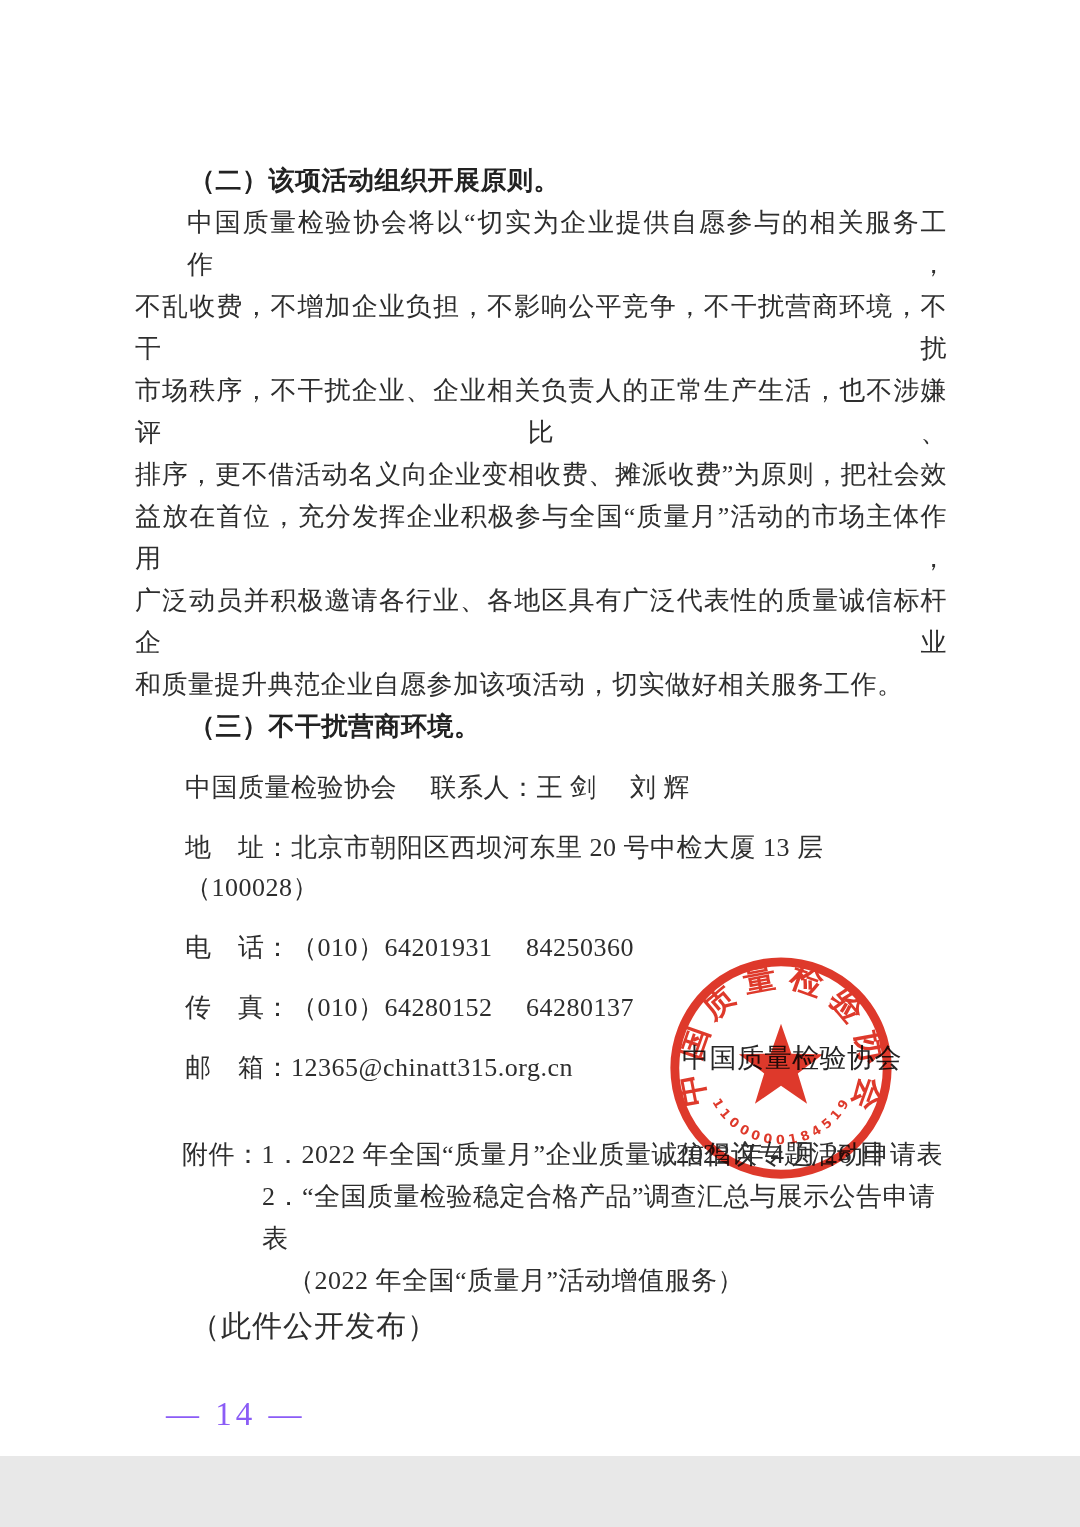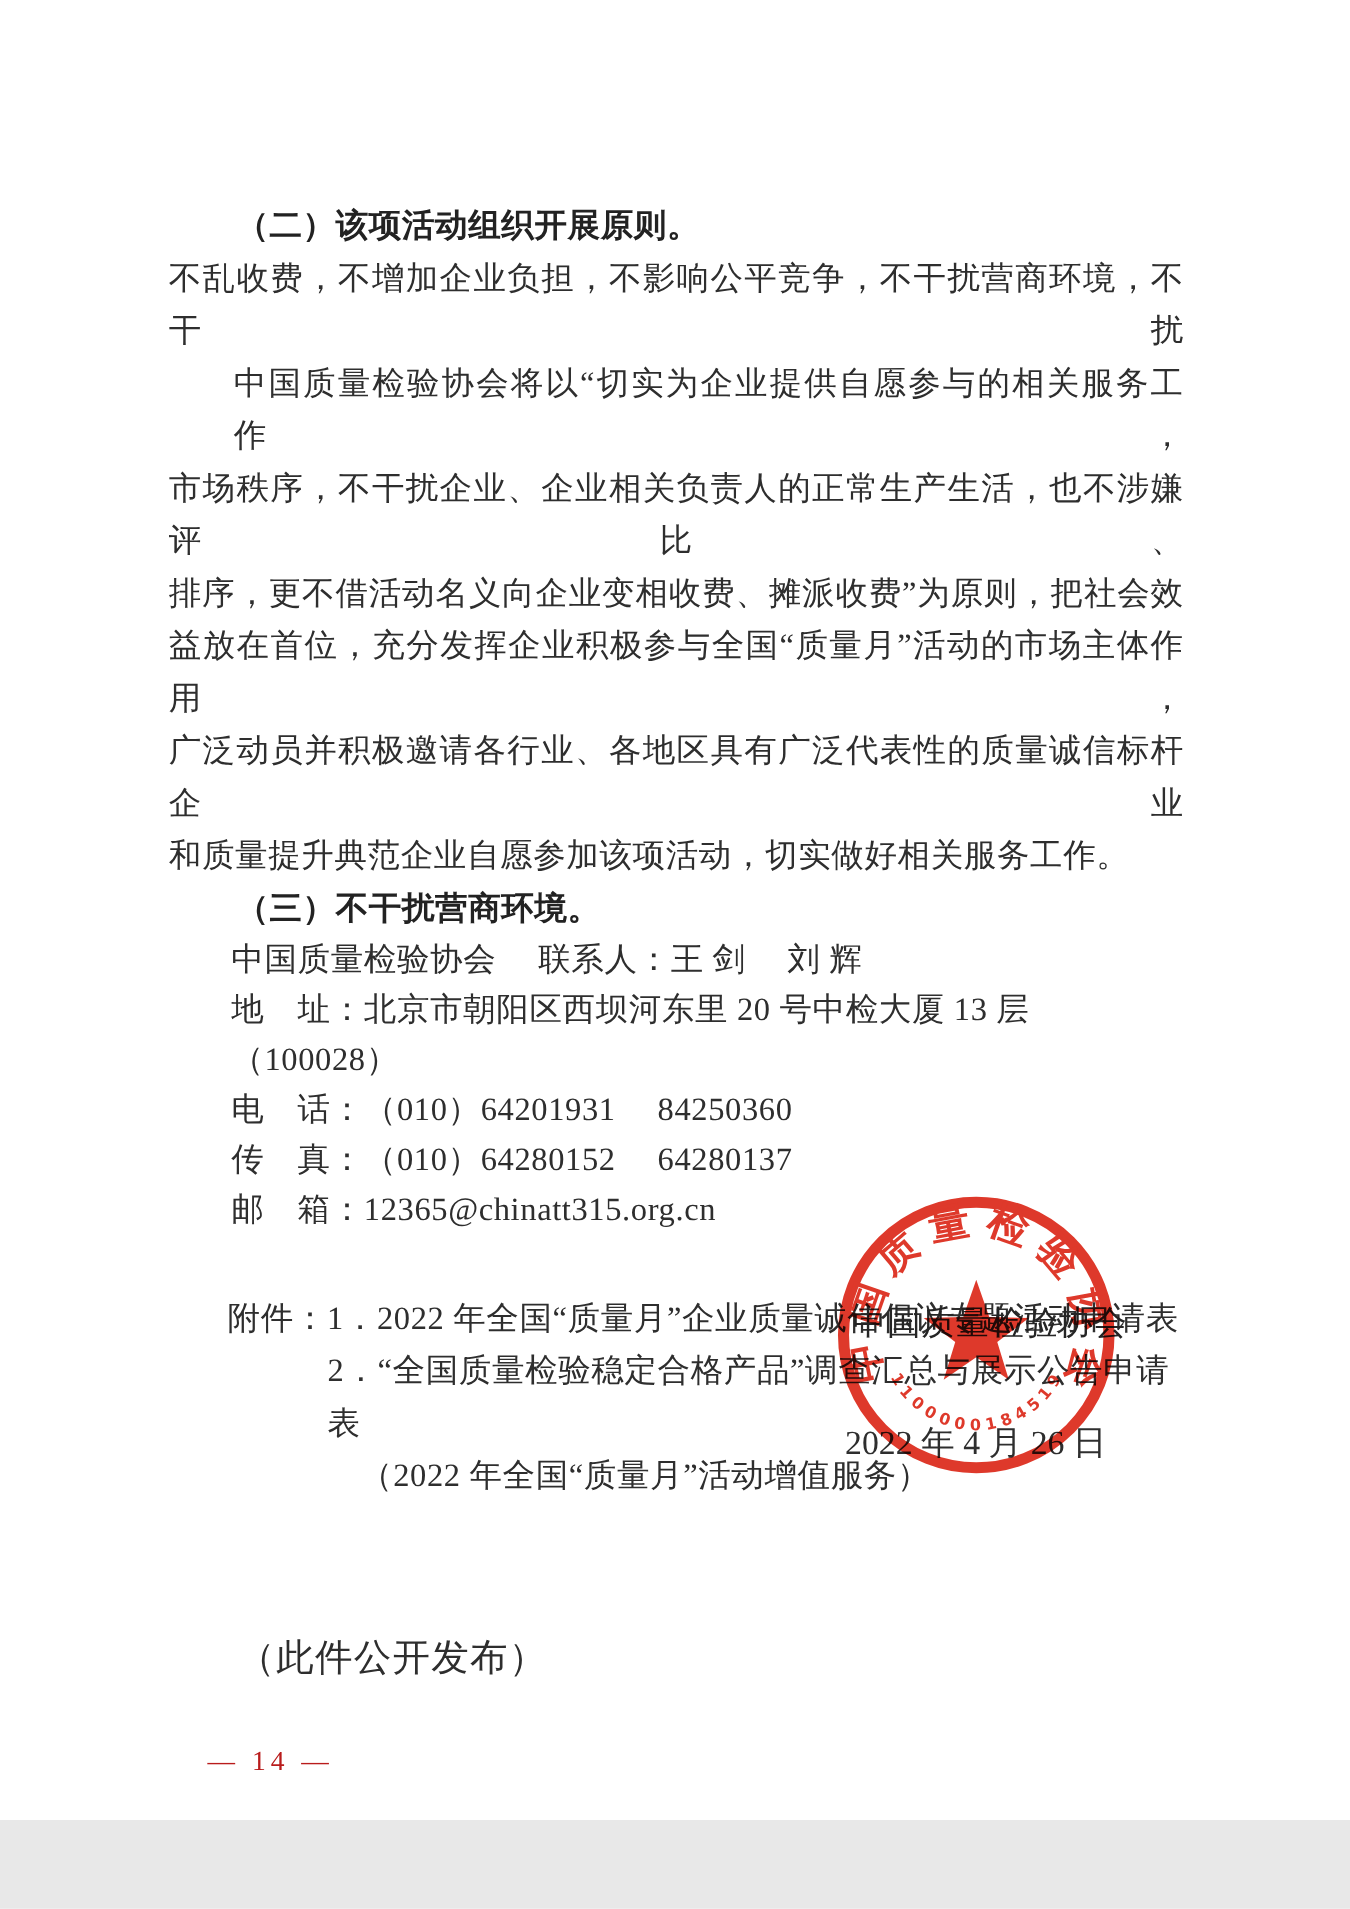--- a/index.html
+++ b/index.html
@@ -28,21 +28,21 @@
     padding-left: 54px;
     color: #222;
   }
   .pline {
     text-align: justify;
     text-align-last: justify;
   }
   .pline.first { padding-left: 52px; }
   .pline.last { text-align: center; text-align-last: left; }
   .contact-block { line-height: 40px; }
-  .contact-line { padding-left: 50px; }
+  .contact-line { padding-left: 50px; margin-top: 20px; }
   .attach-block { margin-top: 46px; line-height: 42px; }
   .attach-l1 { padding-left: 47px; }
   .attach-l2 { padding-left: 127px; }
   .attach-l3 { padding-left: 153px; }
   .signature-org {
     position: absolute;
     left: 682px;
     top: 1040px;
     font-size: 27px;
     color: #252525;
@@ -85,37 +85,37 @@
     left: 190px;
     top: 1306px;
     font-size: 30px;
     color: #2e2e2e;
     letter-spacing: 1px;
   }
   .page-number {
     position: absolute;
     left: 166px;
     top: 1396px;
-    font-size: 22px;
-    color: #b91c1c;
+    font-size: 33px;
+    color: #8b5cf6;
     letter-spacing: 4px;
   }
 </style>
 </head>
 <body>
 
 <div class="page">
 
   <div class="content">
 
     <div class="heading">（二）该项活动组织开展原则。</div>
 
     <div>
+      <div class="pline first">中国质量检验协会将以“切实为企业提供自愿参与的相关服务工作，</div>
       <div class="pline">不乱收费，不增加企业负担，不影响公平竞争，不干扰营商环境，不干扰</div>
-      <div class="pline first">中国质量检验协会将以“切实为企业提供自愿参与的相关服务工作，</div>
       <div class="pline">市场秩序，不干扰企业、企业相关负责人的正常生产生活，也不涉嫌评比、</div>
       <div class="pline">排序，更不借活动名义向企业变相收费、摊派收费”为原则，把社会效</div>
       <div class="pline">益放在首位，充分发挥企业积极参与全国“质量月”活动的市场主体作用，</div>
       <div class="pline">广泛动员并积极邀请各行业、各地区具有广泛代表性的质量诚信标杆企业</div>
       <div class="pline last">和质量提升典范企业自愿参加该项活动，切实做好相关服务工作。</div>
     </div>
 
     <div class="heading">（三）不干扰营商环境。</div>
 
     <div class="contact-block">

